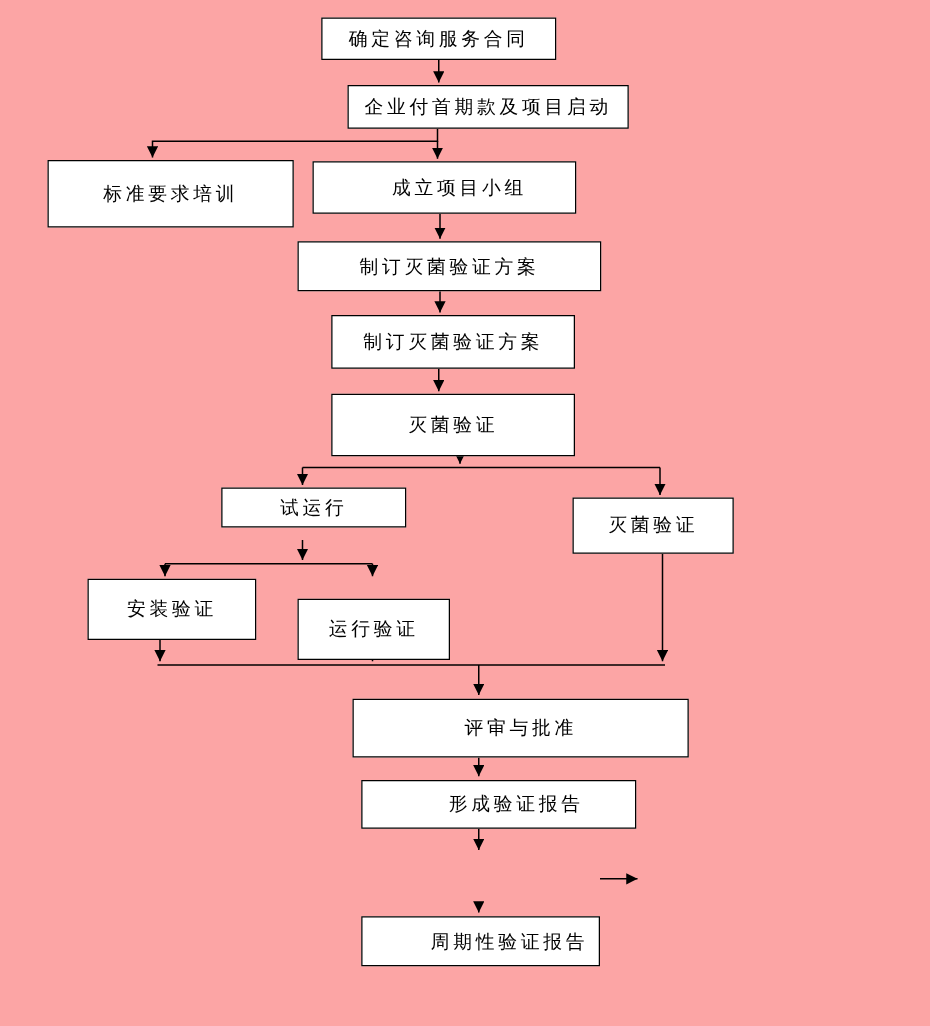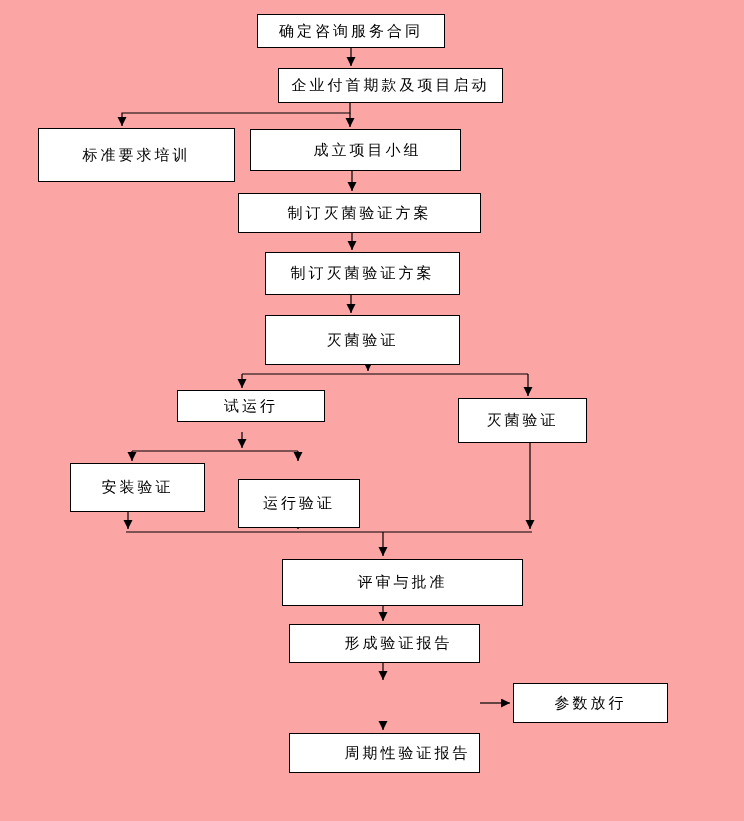--- a/index.html
+++ b/index.html
@@ -133,30 +133,27 @@
   </div>
 
   <div class="node" style="left:70px;  top:463px; width:135px; height:49px;justify-content:center;">
     <span>安装验证</span>
   </div>
 
   <div class="node" style="left:238px; top:463px; width:122px; height:49px;margin-top:16px;">
     <span>运行验证</span>
   </div>
 
-  <div class="node" style="left:282px; top:559px; width:241px; height:47px;">
+  <div class="node" style="left:282px; top:559px; width:269px; height:47px;">
     <span>评审与批准</span>
   </div>
 
-  <div class="node" style="left:289px; top:624px; width:191px; height:39px;padding-left:28px;">
+  <div class="node" style="left:289px; top:624px; width:220px; height:39px;padding-left:28px;">
     <span>形成验证报告</span>
   </div>
 
 
-  <div class="node" style="left:513px; top:683px; width:155px; height:40px;">
-    <span>参数放行</span>
-  </div>
 
   <div class="node" style="left:289px; top:733px; width:191px; height:40px;padding-left:46px;">
     <span>周期性验证报告</span>
   </div>
 
 </div>
 
 </body></html>

